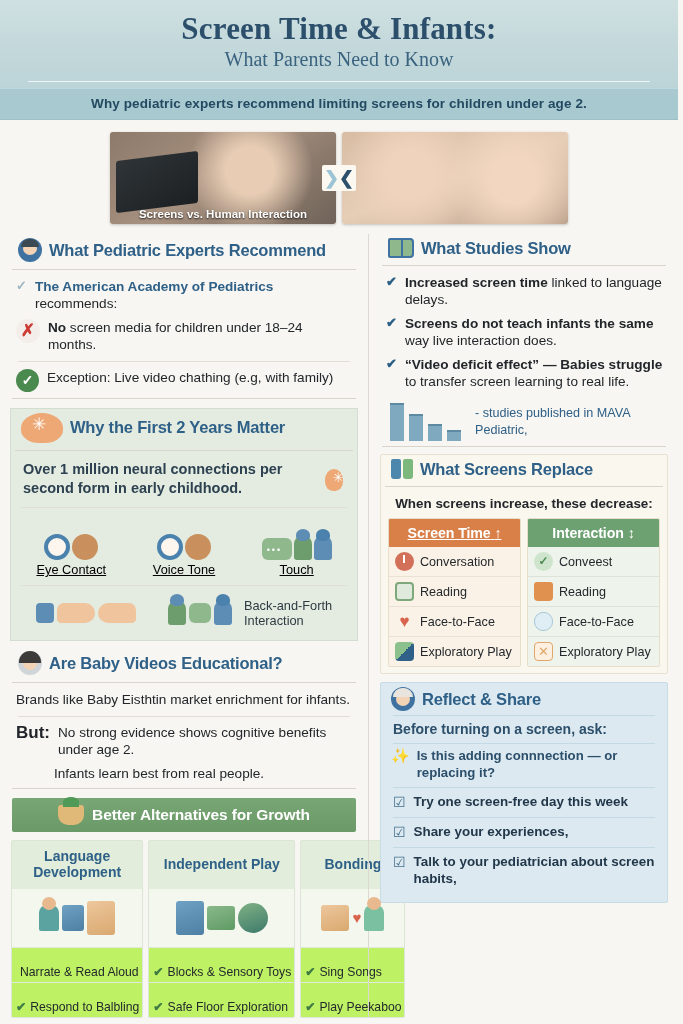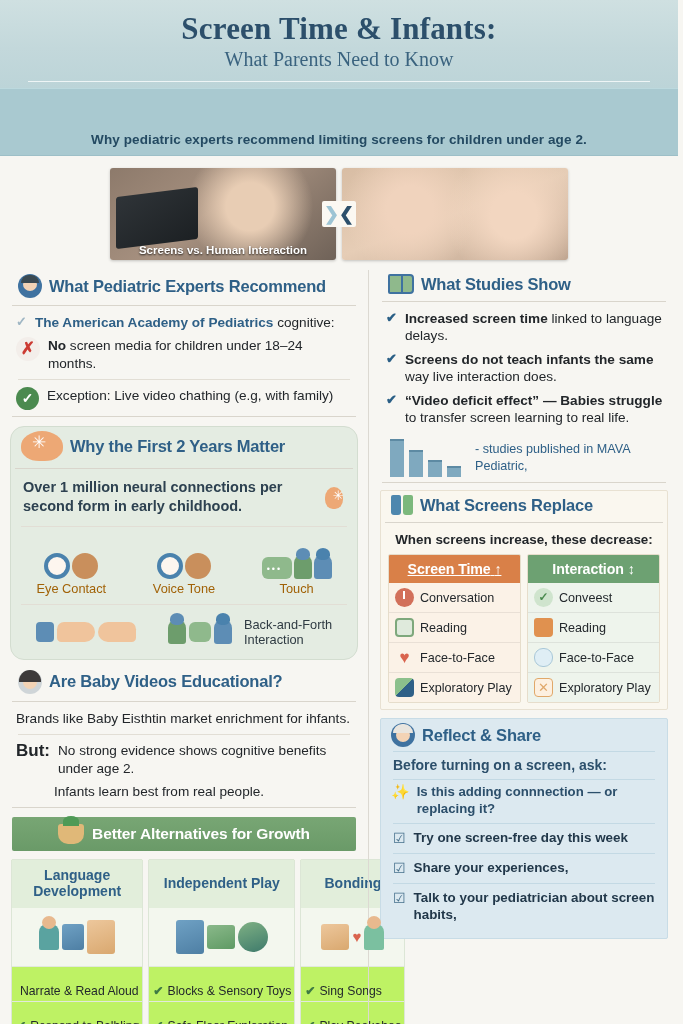--- a/index.html
+++ b/index.html
@@ -25,21 +25,21 @@
   }
   .subtitle {
     font-family: "Liberation Serif", serif;
     font-size: 20px; color: #3a637f; margin-top: 2px; padding-bottom: 8px;
   }
   .rule-top { height:1px; background:rgba(255,255,255,.75); margin: 2px 28px 0 28px; }
   .band {
     background:#a9c9d0; border-top:1px solid #bcd9de; border-bottom:1px solid #9dbfc7;
     text-align:center; padding:7px 0 8px 0;
   }
-  .band-text { font-size:13.5px; font-weight:bold; color:#244a62; letter-spacing:.1px;margin-top:36px; }
+  .band-text { font-size:13.5px; font-weight:bold; color:#244a62; letter-spacing:.1px; }
 
   
   .hero { display:flex; justify-content:center; padding:12px 0 10px 0; background:#f7f6f2; }
   .hero-wrap { position:relative; display:flex; gap:6px; }
   .photo { width:226px; height:92px; border-radius:3px; position:relative; overflow:hidden;
            box-shadow:0 1px 3px rgba(0,0,0,.22);text-decoration:underline; }
   .photo.left { background:
       radial-gradient(circle at 62% 42%, #e8cdb4 0 16%, rgba(232,205,180,0) 42%),
       linear-gradient(140deg,#8d7a6b 0%, #a79180 45%, #6f6258 100%); }
   .photo.left:after{ content:""; position:absolute; left:6px; bottom:16px; width:82px; height:52px;
@@ -76,27 +76,27 @@
 
   
   .row { display:flex; align-items:flex-start; gap:8px; padding:3px 6px 3px 8px; }
   .row .txt { font-size:13.6px; line-height:1.28; color:#22262a; }
   .row .txt b { font-weight:bold; }
   .blue-b { color:#2f6087; font-weight:bold; }
   .chk { color:#2a5f86; font-weight:bold; font-size:13px; line-height:1.3; flex:0 0 auto; }
   .chk.faint { color:#9fb6c4; }
 
   
-  .panel-green { background:#e4ece2; border:1px solid #d3ddd0; border-radius:14px; margin:4px 2px 6px 2px; }
+  .panel-green { background:#e4ece2; border:1px solid #d3ddd0; border-radius:0; margin:4px 2px 6px 2px; }
   .panel-green .sec-title { color:#2f6087; }
   .neural-text { font-size:14.5px; font-weight:bold; color:#2d4150; line-height:1.3; padding:4px 8px 6px 12px; }
   .trio { display:flex; padding:2px 4px 4px 4px; }
   .trio-item { flex:1; text-align:center; }
   .trio-art { height:46px; display:flex; align-items:flex-end; justify-content:center; gap:2px; }
-  .trio-lab { font-size:12.8px; color:#a16207; padding-top:2px; }
+  .trio-lab { font-size:12.8px; color:#000000; padding-top:2px;text-decoration:underline; }
   .duo { display:flex; padding:2px 4px 6px 4px; align-items:center; }
   .duo-art { height:42px; display:flex; align-items:center; justify-content:center; gap:3px; }
   .duo-lab { font-size:12.8px; color:#2e3a42; text-align:left; line-height:1.2; }
 
   
   .face { width:26px; height:26px; border-radius:50%; display:inline-block; position:relative; }
   .face.blue { background:#fdf6ef; border:4px solid #4a82ad; }
   .face.brown{ background:#c98f5c; }
   .bubble { width:30px; height:22px; background:#8fb98c; border-radius:6px; position:relative; display:inline-block; }
   .bubble:after{ content:""; position:absolute; left:6px; bottom:-6px; border:6px solid transparent; border-top-color:#8fb98c; }
@@ -236,21 +236,21 @@
 
       <div>
         <div class="sec-head">
           <span class="av av-baby"></span>
           <span class="sec-title">What Pediatric Experts Recommend</span>
         </div>
         <div class="hr"></div>
 
         <div class="row">
           <span class="chk faint">✓</span>
-          <span class="txt"><span class="blue-b">The American Academy of Pediatrics</span><span> cognitive:</span></span>
+          <span class="txt"><span class="blue-b">The American Academy of Pediatrics</span><span> recommends:</span></span>
         </div>
         <div class="row">
           <span class="ico-nobaby"></span>
           <span class="txt"><b>No</b><span> screen media for children under 18–24 months.</span></span>
         </div>
         <div class="hr-thin"></div>
         <div class="row">
           <span class="ico-okcircle">✓</span>
           <span class="txt">Exception: Live video chathing (e.g, with family)</span>
         </div>

